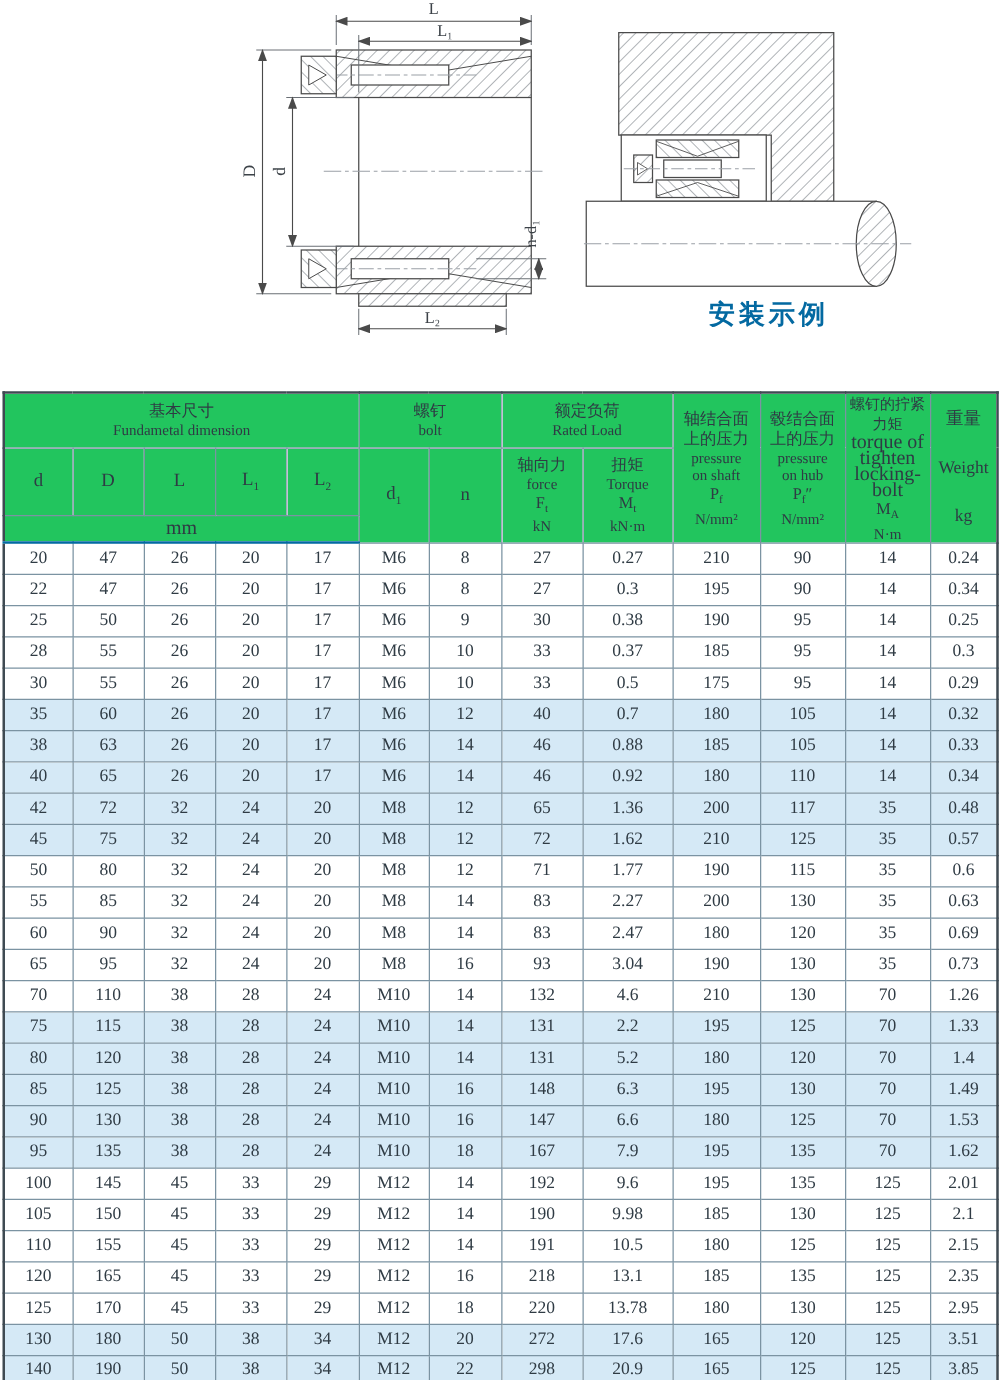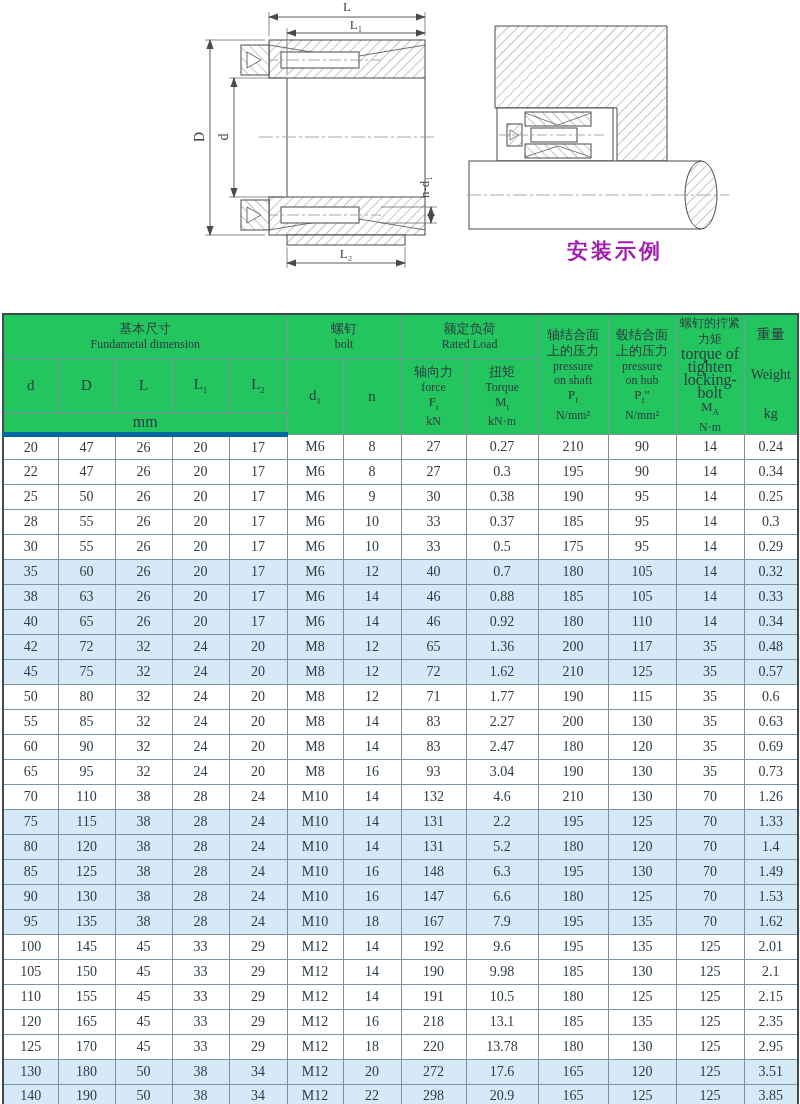--- a/index.html
+++ b/index.html
@@ -2,34 +2,34 @@
 <html><head>
 <meta charset="utf-8">
 <style>
   html,body{margin:0;padding:0;background:#ffffff;}
   #page{position:relative;width:800px;height:1104px;background:#ffffff;overflow:hidden;
         font-family:"Liberation Serif","DejaVu Serif",serif;color:#2f3b44;}
 
   
   .drawing{position:absolute;}
   .caption{position:absolute;left:465px;top:237px;width:300px;text-align:center;
-           font-size:21px;font-weight:bold;letter-spacing:3px;color:#a21caf;}
+           font-size:21px;font-weight:bold;letter-spacing:3px;color:#0369a1;}
 
   
   table.spec{position:absolute;left:2px;top:313px;width:796px;table-layout:fixed;
              border-collapse:collapse;border:2px solid #3f4a52;}
   table.spec th, table.spec td{border:1px solid #7b93a2;text-align:center;vertical-align:middle;
              padding:0;overflow:hidden;}
   thead th{background:#22c55e;font-weight:normal;}
   tr.h1{height:44px;} tr.h2{height:46px;} tr.h3{height:22px;}
   tbody tr{height:25px;}
   tbody td{font-size:14px;background:#ffffff;}
   tbody tr.alt td{background:#d5e9f6;}
   tbody tr.group-start td{border-top:1px solid #4a5f6d;}
-  thead tr.h3 th{border-bottom:5px solid #0369a1;margin-left:36px;}
+  thead tr.h3 th{border-bottom:2px solid #0369a1;margin-left:36px;}
   .cn{font-size:13px;line-height:16px;}
   .en{font-size:12px;line-height:14px;}
   .en-sm{font-size:16px;line-height:13px;}
   .sym{font-size:13px;line-height:15px;text-align:center;}
   .dim{font-size:15px;}
   sub{font-size:9px;}
   .tall{display:flex;flex-direction:column;justify-content:center;height:100%;}
   th.vtall{height:112px;}
   .wspread{display:flex;flex-direction:column;justify-content:space-around;height:100%;font-size:14px;}
 </style>

